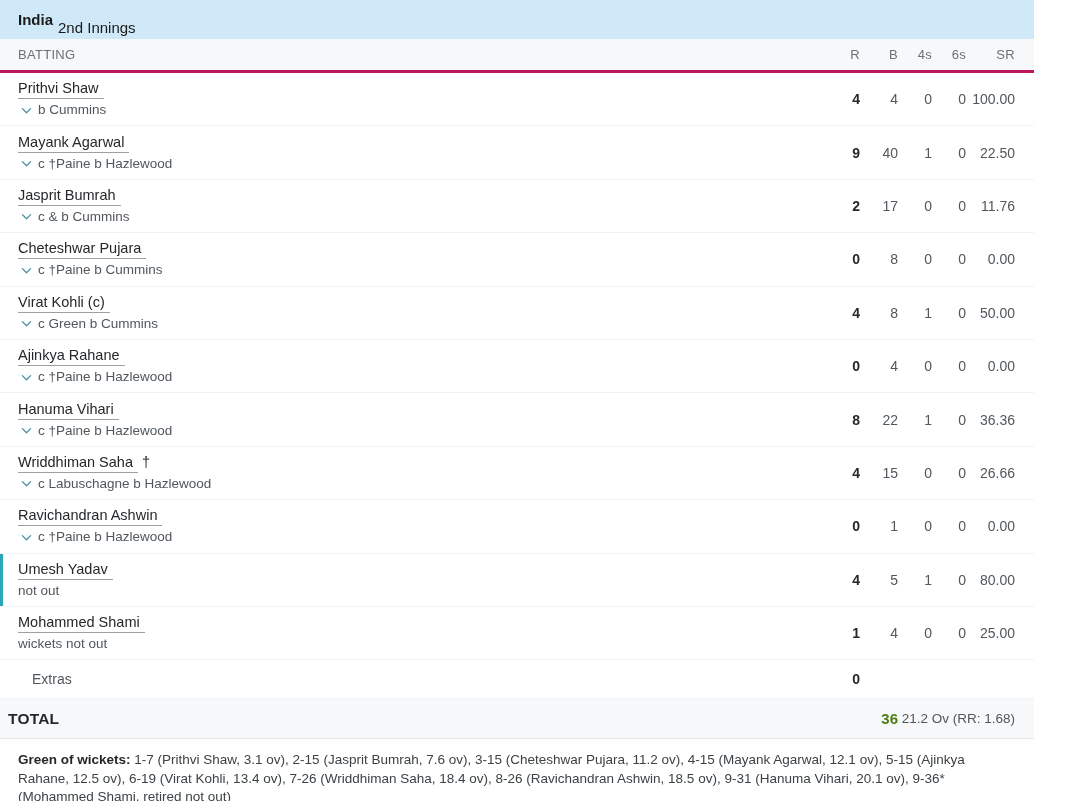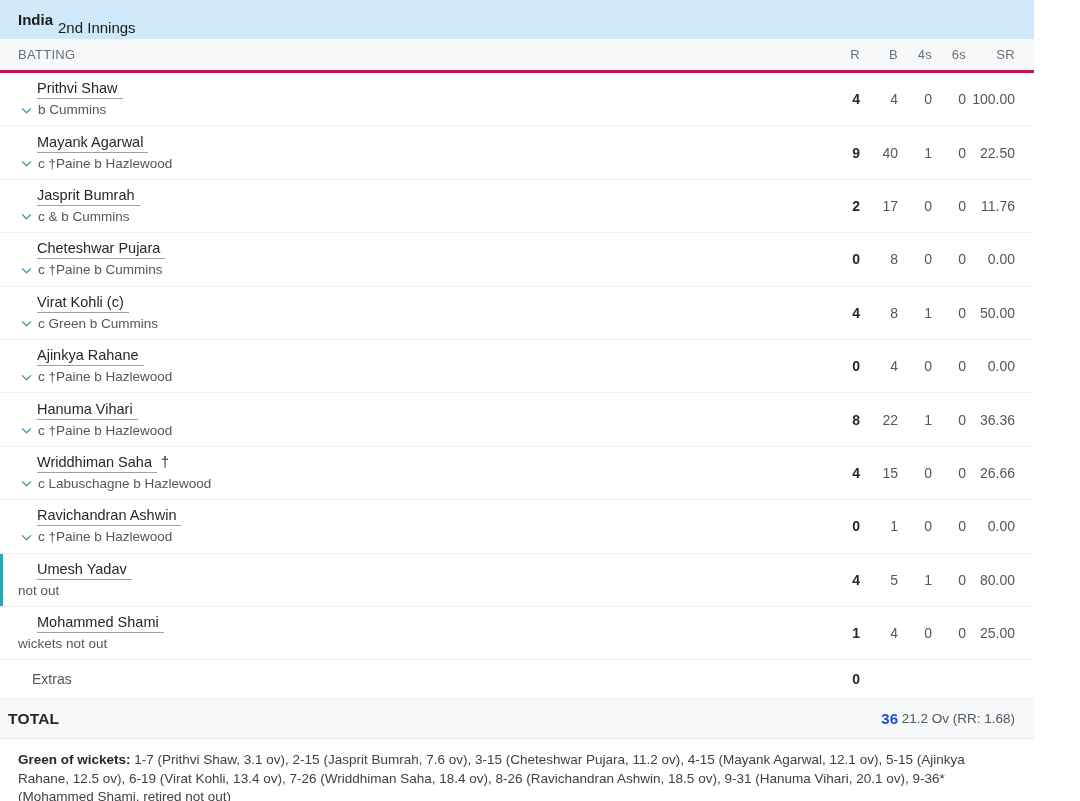--- a/index.html
+++ b/index.html
@@ -76,21 +76,21 @@
   }
   .player-name {
     font-size: 14.5px;
     color: #25282b;
     border-bottom: 1px solid #9aa0a6;
     align-self: flex-start;
     padding-bottom: 1px;
     padding-right: 5px;
     line-height: 17px;
   }
-  .name-wrap { display: flex; align-items: baseline; margin-left: 19px; }
+  .name-wrap { display: flex; align-items: baseline; }
   .dagger-out { font-size: 14.5px; color: #25282b; margin-left: 4px; }
   .dismissal {
     font-size: 13.5px;
     color: #50575d;
     display: flex;
     align-items: center;
     line-height: 16px;
   }
   .chev {
     width: 11px;
@@ -127,21 +127,21 @@
     border-bottom: 1px solid #e6e7e9;
   }
   .total-label {
     flex: 1;
     padding-left: 8px;
     font-size: 15.5px;
     font-weight: bold;
     color: #25282b;
     letter-spacing: .2px;
   }
-  .total-runs { font-size: 15px; font-weight: bold; color: #1d4ed8; }
+  .total-runs { font-size: 15px; font-weight: bold; color: #4d7c0f; }
   .total-ov {
     width: 136px;
     text-align: right;
     padding-right: 19px;
     font-size: 13.5px;
     color: #50575d;
   }
 
   
   .fow {

